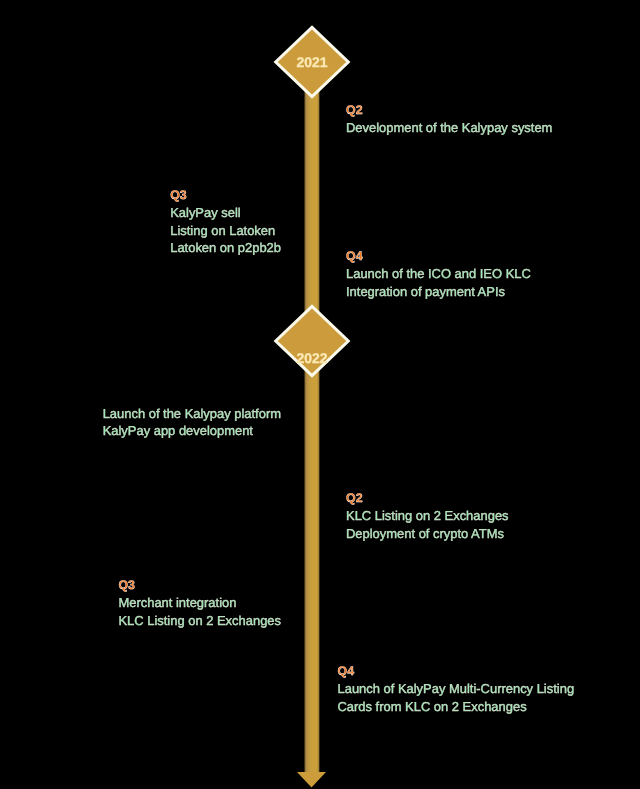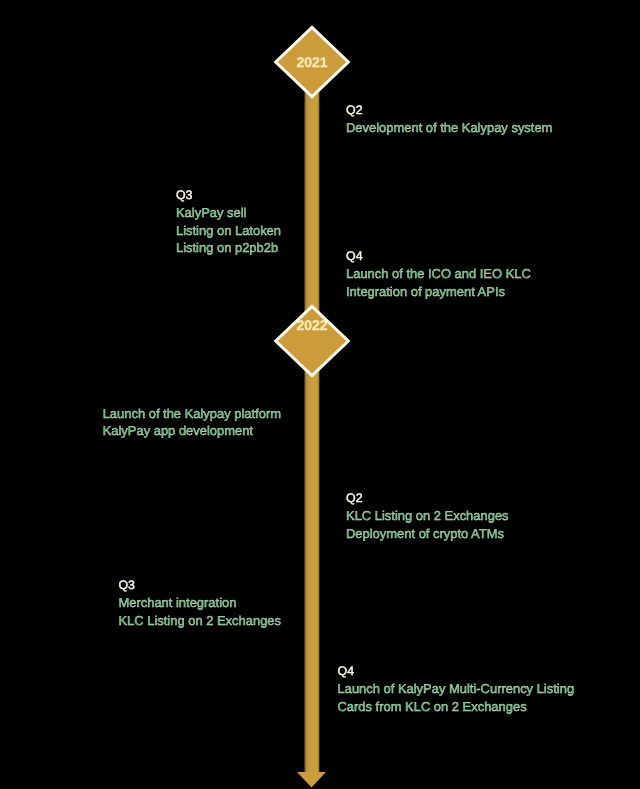--- a/index.html
+++ b/index.html
@@ -18,23 +18,23 @@
   .arrowhead{position:absolute;left:296.5px;top:772px;width:29px;height:15.5px;}
 
   
   .diamond{position:absolute;width:78px;height:76px;}
   .dialabel{position:absolute;width:120px;text-align:center;color:#fbe9b4;
             font-size:14px;font-weight:bold;letter-spacing:0px;
             -webkit-text-stroke:0.3px #fbe9b4;}
 
   
   .blk{position:absolute;white-space:nowrap;-webkit-font-smoothing:antialiased;}
-  .blk .hd{font-size:12.4px;font-weight:normal;color:#fef9c3;line-height:17.4px;
+  .blk .hd{font-size:12.4px;font-weight:bold;color:#f97316;line-height:17.4px;
            -webkit-text-stroke:0.4px #ffffff;}
-  .blk .ln{font-size:12.95px;font-weight:400;color:#22c55e;line-height:17.4px;
+  .blk .ln{font-size:12.95px;font-weight:400;color:#86efac;line-height:17.4px;
            -webkit-text-stroke:0.42px #ded9cf;}
   .r{}
   .l{text-align:left;}
 </style>
 </head>
 <body>
 
 <div class="stage">
 
   <div class="shaft"></div>
@@ -43,32 +43,32 @@
   </svg>
 
   <svg class="diamond" viewBox="0 0 78 76" width="78" height="76" style="left:272.5px;top:23.5px;">
     <path d="M39 3.3 L75.3 38 L39 72.7 L2.7 38 Z" fill="#cc9c3c" stroke="#fbf9ea" stroke-width="3" stroke-linejoin="miter"></path>
   </svg>
   <div class="dialabel" style="left:252px;top:53.5px;">2021</div>
 
   <svg class="diamond" viewBox="0 0 78 76" width="78" height="76" style="left:272.5px;top:303px;">
     <path d="M39 3.3 L75.3 38 L39 72.7 L2.7 38 Z" fill="#cc9c3c" stroke="#fbf9ea" stroke-width="3" stroke-linejoin="miter"></path>
   </svg>
-  <div class="dialabel" style="left:252px;top:317px;">2022</div>
+  <div class="dialabel" style="left:252px;top:350px;">2022</div>
 
   <div class="blk l" style="left:346px;top:101.5px;">
     <div class="hd">Q2</div>
     <div class="ln">Development of the Kalypay system</div>
   </div>
 
   <div class="blk r" style="right:359px;top:187px;">
     <div class="hd">Q3</div>
     <div class="ln">KalyPay sell</div>
     <div class="ln">Listing on Latoken</div>
-    <div class="ln">Listing on p2pb2b</div>
+    <div class="ln">Latoken on p2pb2b</div>
   </div>
 
   <div class="blk l" style="left:346px;top:248px;">
     <div class="hd">Q4</div>
     <div class="ln">Launch of the ICO and IEO KLC</div>
     <div class="ln">Integration of payment APIs</div>
   </div>
 
   <div class="blk r" style="right:359px;top:405px;">
     <div class="ln">Launch of the Kalypay platform</div>

